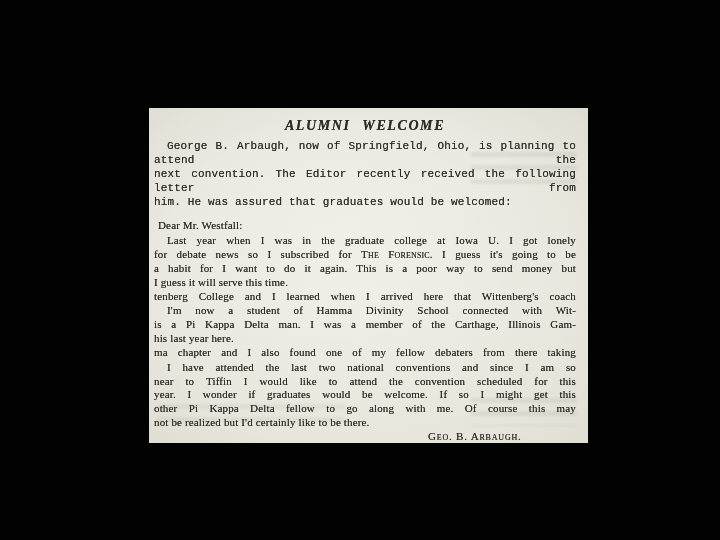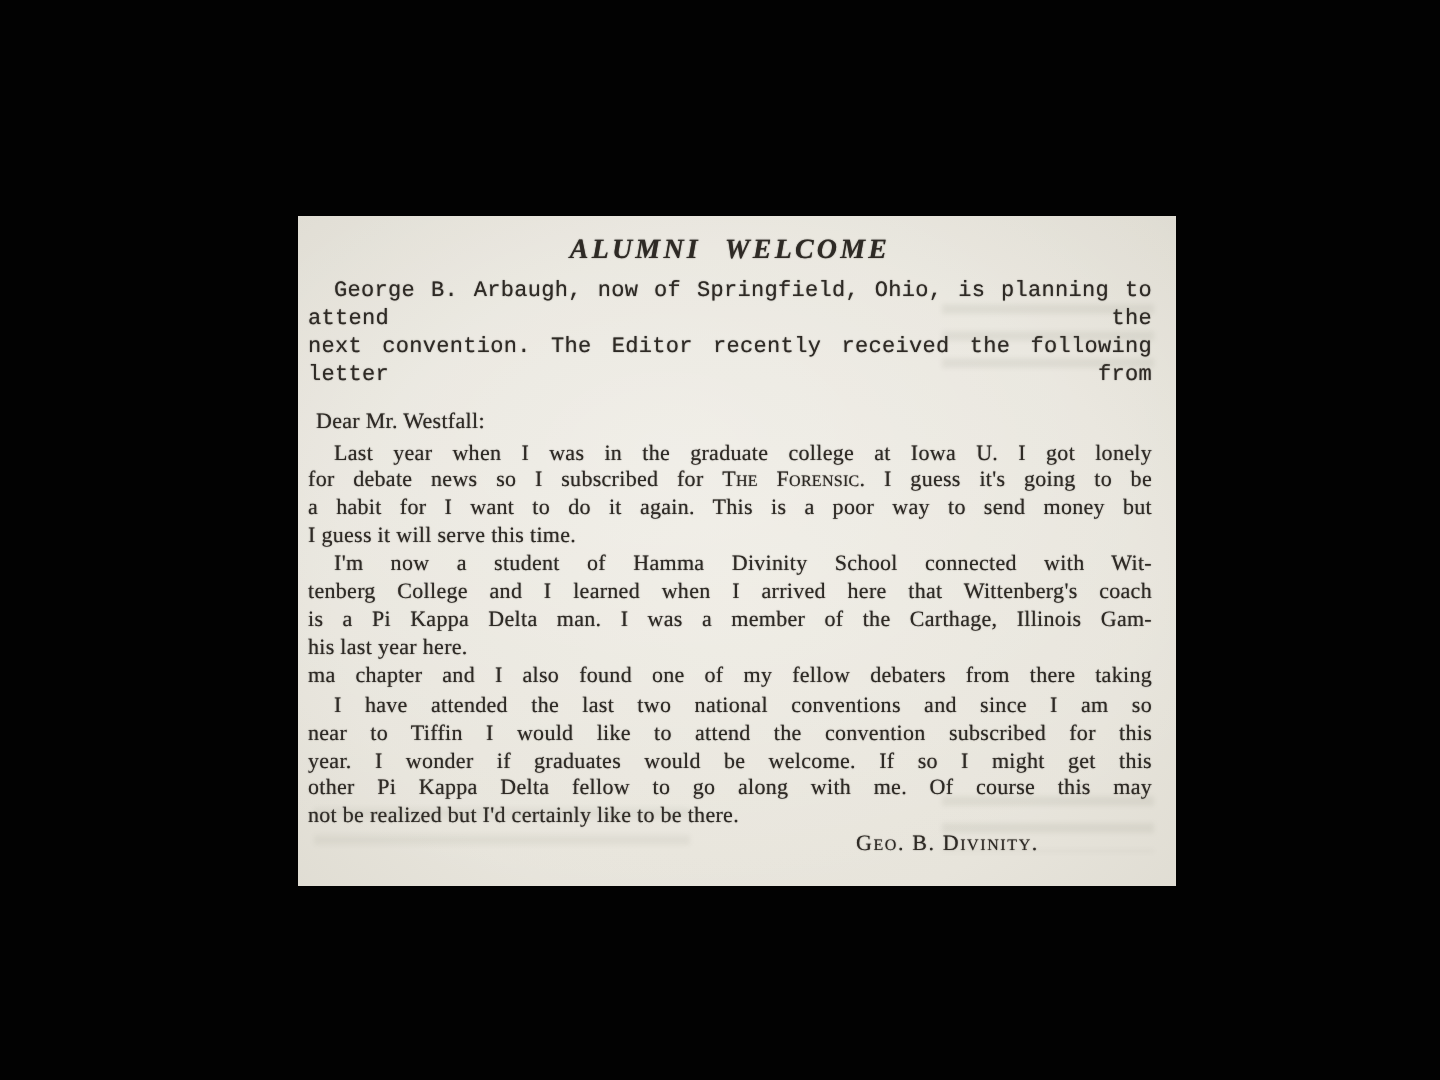--- a/index.html
+++ b/index.html
@@ -80,47 +80,48 @@
 <body>
 
 <div class="stage">
   <div class="page">
 
     <h1 class="title">ALUMNI WELCOME</h1>
 
     <div class="para intro">
       <div class="line just indent">George B. Arbaugh, now of Springfield, Ohio, is planning to attend the</div>
       <div class="line just">next convention. The Editor recently received the following letter from</div>
+      <div class="line">him. He was assured that graduates would be welcomed:</div>
     </div>
 
     <div class="line salutation">Dear Mr. Westfall:</div>
 
     <div class="para p1">
       <div class="line just indent">Last year when I was in the graduate college at Iowa U. I got lonely</div>
       <div class="line just"><span>for debate news so I subscribed for </span><span class="sc">The Forensic.</span><span> I guess it's going to be</span></div>
       <div class="line just">a habit for I want to do it again. This is a poor way to send money but</div>
       <div class="line">I guess it will serve this time.</div>
     </div>
 
     <div class="para p2">
+      <div class="line just">tenberg College and I learned when I arrived here that Wittenberg's coach</div>
       <div class="line just indent">I'm now a student of Hamma Divinity School connected with Wit-</div>
-      <div class="line just">tenberg College and I learned when I arrived here that Wittenberg's coach</div>
       <div class="line just">is a Pi Kappa Delta man. I was a member of the Carthage, Illinois Gam-</div>
       <div class="line">his last year here.</div>
       <div class="line just">ma chapter and I also found one of my fellow debaters from there taking</div>
     </div>
 
     <div class="para p3">
       <div class="line just indent">I have attended the last two national conventions and since I am so</div>
-      <div class="line just">near to Tiffin I would like to attend the convention subscribed for this</div>
+      <div class="line just">near to Tiffin I would like to attend the convention scheduled for this</div>
       <div class="line just">year. I wonder if graduates would be welcome. If so I might get this</div>
       <div class="line just">other Pi Kappa Delta fellow to go along with me. Of course this may</div>
       <div class="line">not be realized but I'd certainly like to be there.</div>
     </div>
 
-    <div class="line signature">Geo. B. Divinity.</div>
+    <div class="line signature">Geo. B. Arbaugh.</div>
 
     <div class="ghost ghost-1"></div>
     <div class="ghost ghost-2"></div>
     <div class="ghost ghost-3"></div>
 
   </div>
 </div>
 
 </body></html>

